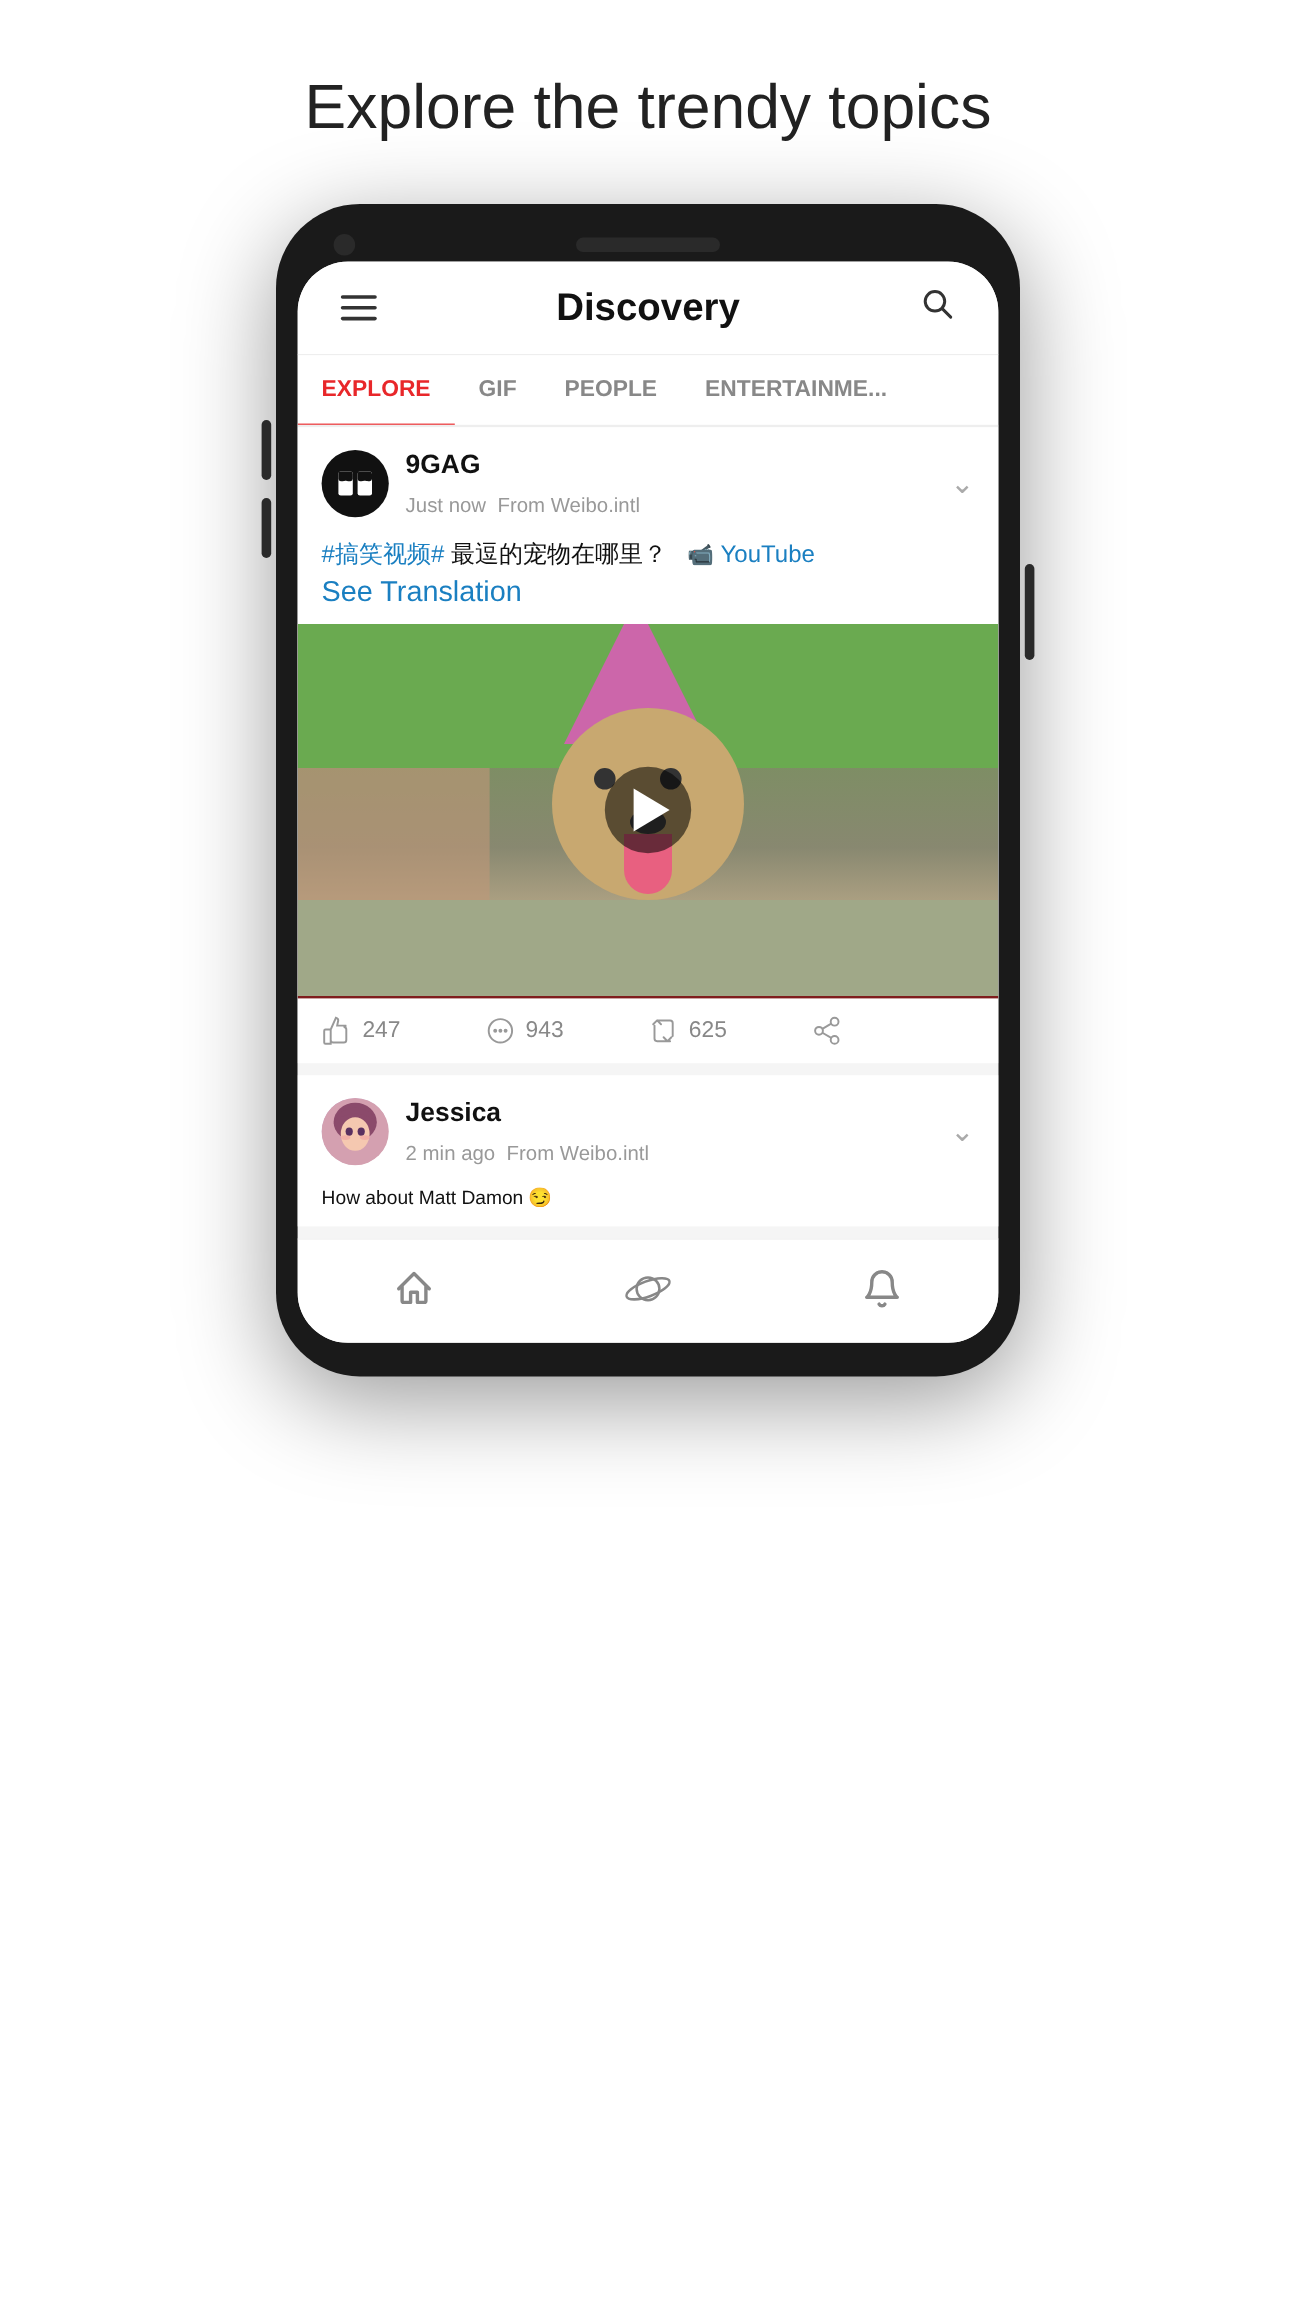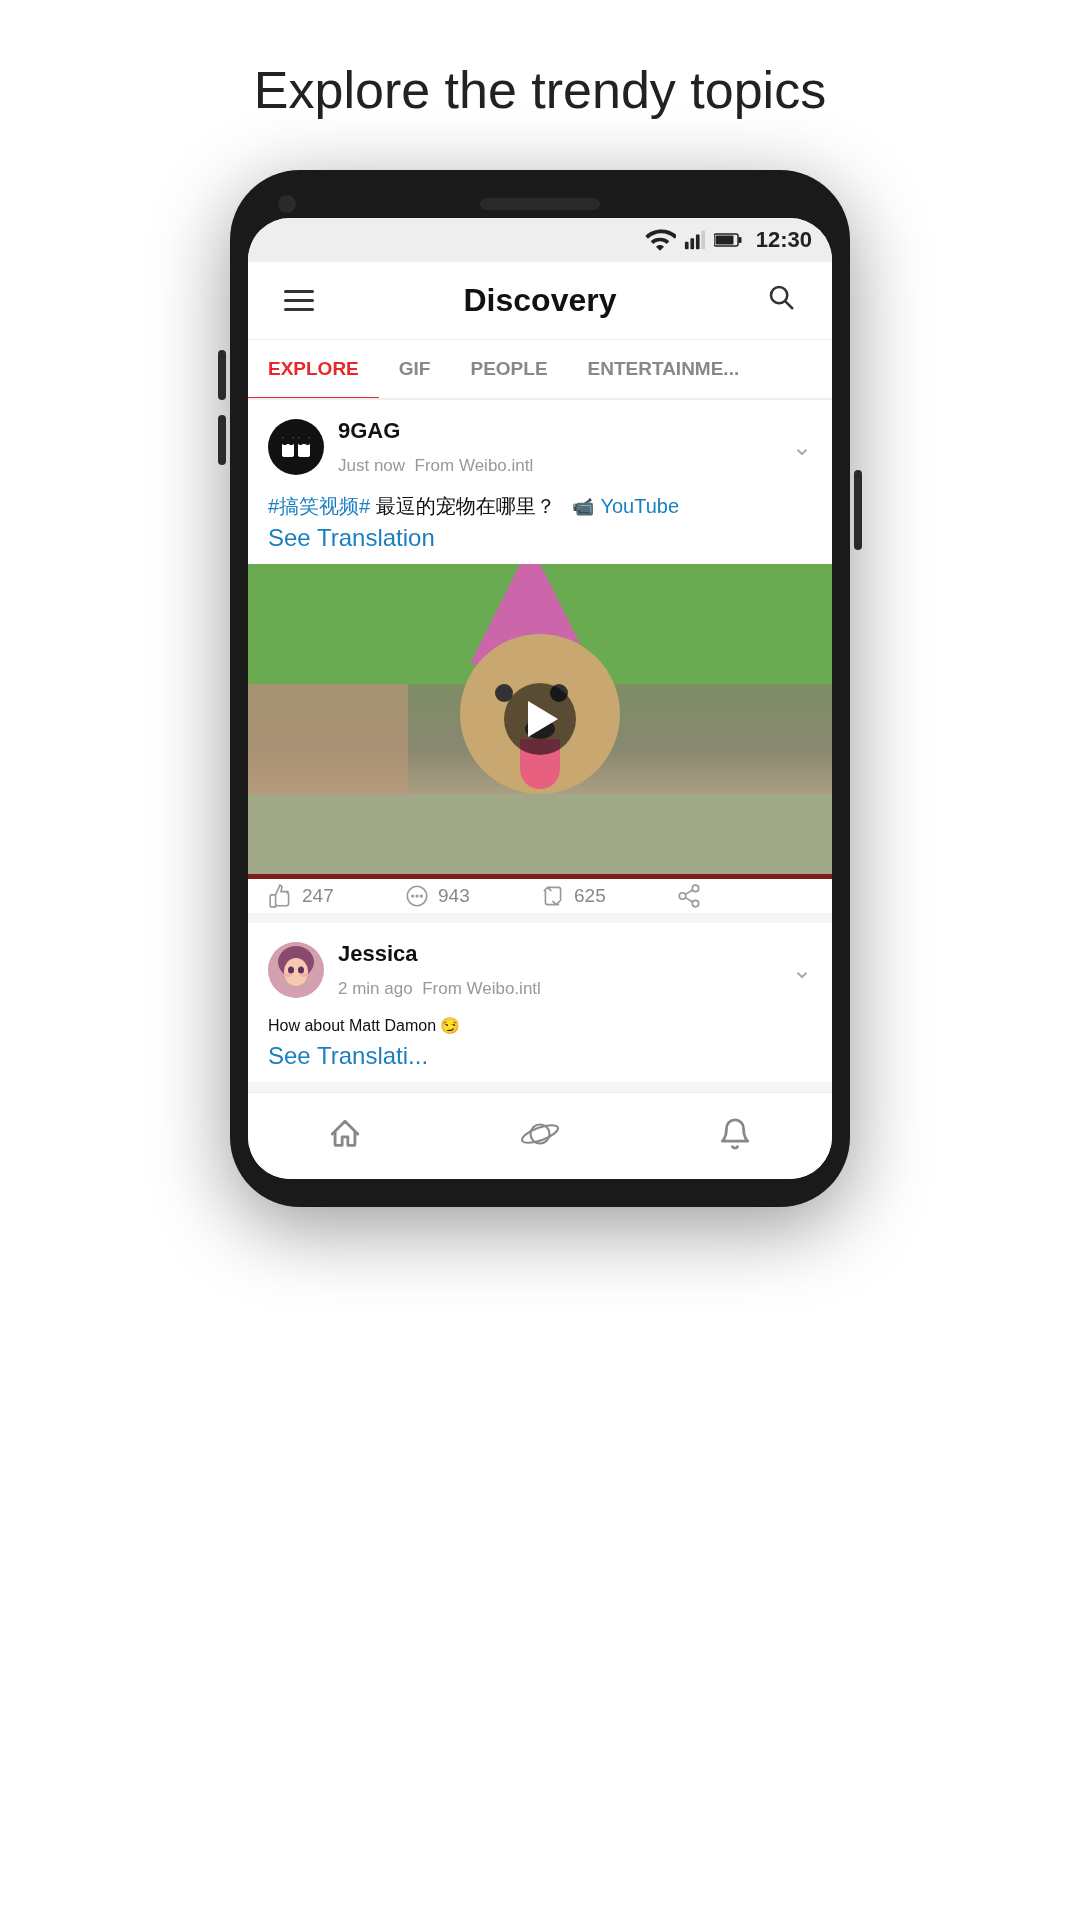--- a/index.html
+++ b/index.html
@@ -379,23 +379,23 @@
       width: 160px;
       bottom: 0;
       background: #c09878;
       opacity: 0.6;
     }
 
     
     .post-actions {
       display: flex;
       align-items: center;
-      padding: 4px 20px;
+      padding: 14px 20px;
       gap: 0;
-      border-top: 5px solid #7f1d1d;
+      border-top: 2px solid #7f1d1d;
     }
 
     .action-btn {
       display: flex;
       align-items: center;
       gap: 8px;
       flex: 1;
       cursor: pointer;
       color: #888;
       font-size: 19px;
@@ -486,44 +486,20 @@
   <div class="side-btn vol-down"></div>
   <div class="side-btn power-btn"></div>
 
   <div class="phone-notch-area">
     <div class="phone-camera"></div>
     <div class="phone-speaker"></div>
   </div>
 
   <div class="phone-screen">
 
-    <div class="status-bar">
-      <div class="status-icons">
-
-        <svg class="icon-svg" viewBox="0 0 24 24" width="22" height="22">
-          <path d="M1 9l2 2c5.523-5.523 14.477-5.523 20 0l2-2C19.477 2.477 6.523 2.477 1 9z" fill="#222"></path>
-          <path d="M5 13l2 2c2.761-2.761 7.239-2.761 10 0l2-2C15.52 9.52 8.48 9.52 5 13z" fill="#222"></path>
-          <path d="M9 17l3 3 3-3c-1.657-1.657-4.343-1.657-6 0z" fill="#222"></path>
-        </svg>
-
-        <svg viewBox="0 0 24 24" width="22" height="22">
-          <rect x="1" y="14" width="4" height="8" rx="1" fill="#222"></rect>
-          <rect x="7" y="10" width="4" height="12" rx="1" fill="#222"></rect>
-          <rect x="13" y="6" width="4" height="16" rx="1" fill="#222"></rect>
-          <rect x="19" y="2" width="4" height="20" rx="1" fill="#ccc"></rect>
-        </svg>
-
-        <svg viewBox="0 0 28 14" width="28" height="14">
-          <rect x="0" y="1" width="24" height="12" rx="2" stroke="#222" stroke-width="1.5" fill="none"></rect>
-          <rect x="1.5" y="2.5" width="18" height="9" rx="1" fill="#222"></rect>
-          <rect x="24.5" y="4" width="3" height="6" rx="1" fill="#222"></rect>
-        </svg>
-        <span class="status-time">12:30</span>
-      </div>
-    </div>
 
     <div class="app-header">
       <div class="hamburger-icon">
         <span></span>
         <span></span>
         <span></span>
       </div>
       <span class="app-title">Discovery</span>
       <div class="search-icon-btn">
         <svg viewBox="0 0 24 24" width="30" height="30">
@@ -678,21 +654,20 @@
             </div>
           </div>
           <span class="chevron-down">⌄</span>
         </div>
 
         <div class="post-content">
           <div class="post-text-jessica">
             <span>How about Matt Damon</span>
             <span class="emoji">😏</span>
           </div>
-          <div class="see-translation">See Translati...</div>
         </div>
       </div>
 
     </div>
 
     <div class="bottom-nav">
       <div class="nav-item">
         <svg viewBox="0 0 24 24" width="34" height="34">
           <path d="M3 12L12 3l9 9M5 10v9a1 1 0 001 1h4v-6h4v6h4a1 1 0 001-1v-9" stroke="#888" stroke-width="2" fill="none" stroke-linecap="round" stroke-linejoin="round"></path>
         </svg>

